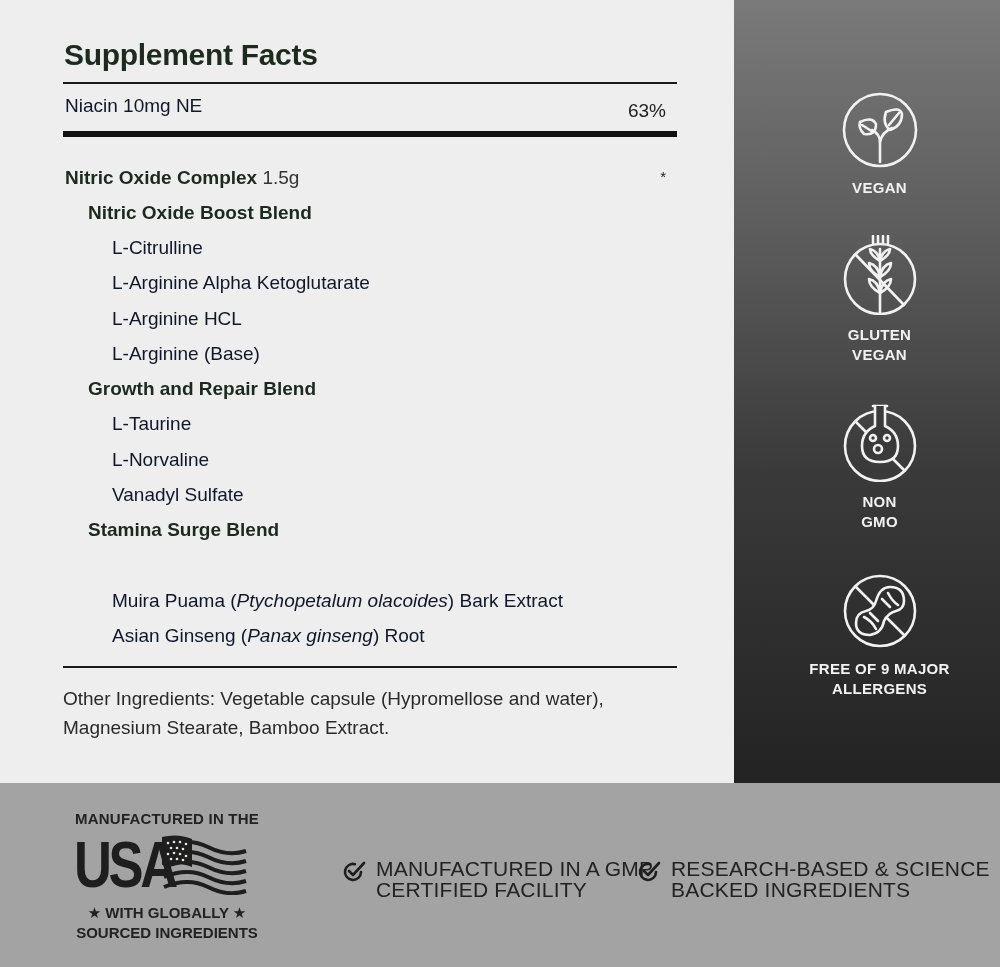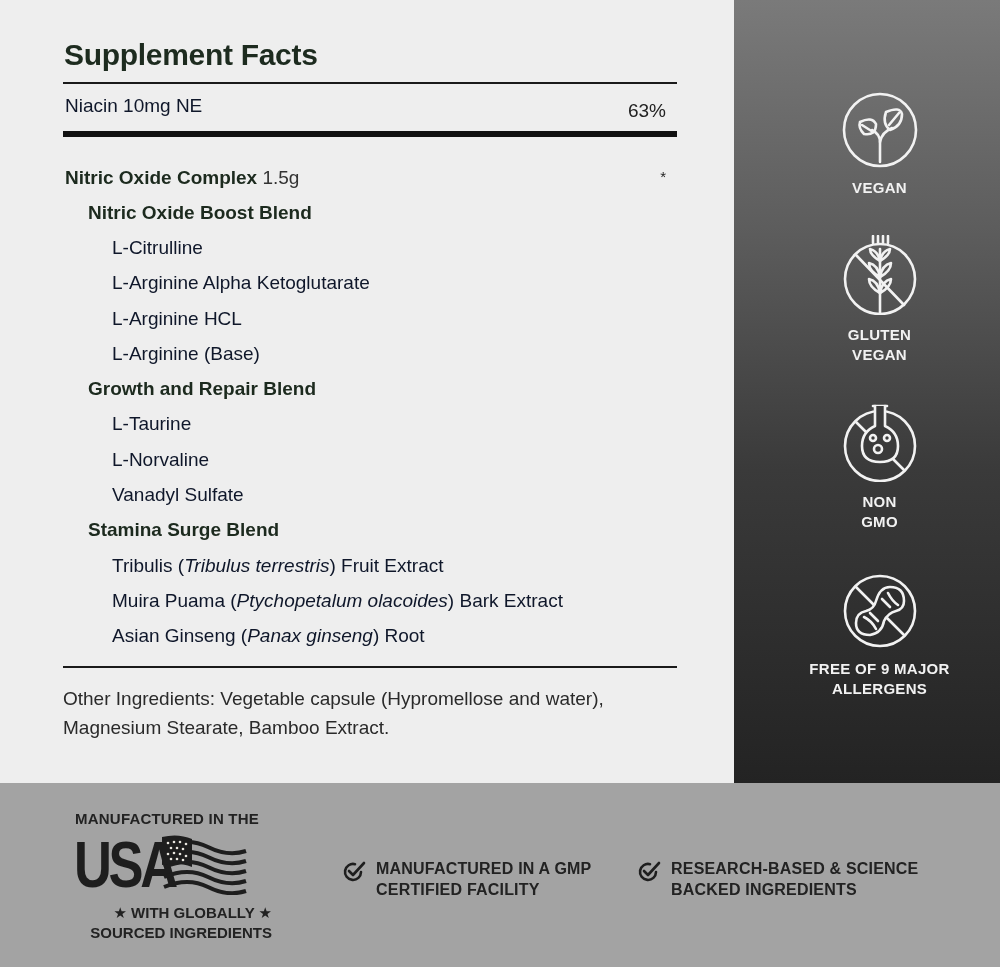--- a/index.html
+++ b/index.html
@@ -21,24 +21,24 @@
   .badge { position: absolute; left: 0; width: 266px; text-align: center; padding-left: 25px; }
   .badge svg { display: block; margin: 0 auto; }
   .badge-label { margin-top: 10px; font-size: 15px; font-weight: 700; color: #f2f2f2; line-height: 20px; letter-spacing: 0.3px; }
 
   .footer { position: absolute; left: 0; top: 783px; width: 1000px; height: 184px; background: #a3a3a3; }
   .usa { position: absolute; left: 62px; top: 27px; width: 210px; text-align: center; }
   .usa .top { font-size: 15px; font-weight: 700; color: #222; letter-spacing: 0.2px; }
   .usa .mark { position: relative; height: 70px; margin-top: 4px; }
   .usa .mark .usa-word { position: absolute; left: 12px; top: 0; font-size: 64px; font-weight: 700; letter-spacing: -4px; color: #1e1e1e; line-height: 68px; transform: scaleX(0.82); transform-origin: left; font-family: "Liberation Sans", sans-serif; }
   .usa .mark svg { position: absolute; left: 96px; top: 2px; }
-  .usa .bottom { font-size: 15px; font-weight: 700; color: #222; line-height: 20px; margin-top: 2px; text-align: right; }
+  .usa .bottom { font-size: 15px; font-weight: 700; color: #222; line-height: 20px; margin-top: 2px; }
   .claim { position: absolute; top: 75px; display: flex; align-items: flex-start; }
   .claim svg { flex: none; margin-right: 10px; margin-top: 2px; }
-  .claim .txt { font-size: 16px; font-weight: 700; color: #222; line-height: 21px; letter-spacing: 0.2px; }
+  .claim .txt { font-size: 21px; font-weight: 400; color: #222; line-height: 21px; letter-spacing: 0.2px; }
 </style>
 </head>
 <body>
 
 <div class="facts">
   <div class="title">Supplement Facts</div>
   <div class="rule-thin" style="top:82px"></div>
 
   <div class="row" style="left:65px;top:94px">Niacin 10mg NE</div>
   <div class="right" style="left:600px;top:100px;width:66px">63%</div>
@@ -55,23 +55,20 @@
   <div class="row" style="left:112px;top:271px">L-Arginine Alpha Ketoglutarate</div>
   <div class="row" style="left:112px;top:307px">L-Arginine HCL</div>
   <div class="row" style="left:112px;top:342px">L-Arginine (Base)</div>
 
   <div class="row bold" style="left:88px;top:377px">Growth and Repair Blend</div>
   <div class="row" style="left:112px;top:412px">L-Taurine</div>
   <div class="row" style="left:112px;top:448px">L-Norvaline</div>
   <div class="row" style="left:112px;top:483px">Vanadyl Sulfate</div>
 
   <div class="row bold" style="left:88px;top:518px">Stamina Surge Blend</div>
-  <div class="row" style="left:112px;top:554px">
-    <span>Tribulis (</span><i>Tribulus terrestris</i><span>) Fruit Extract</span>
-  </div>
   <div class="row" style="left:112px;top:589px">
     <span>Muira Puama (</span><i>Ptychopetalum olacoides</i><span>) Bark Extract</span>
   </div>
   <div class="row" style="left:112px;top:624px">
     <span>Asian Ginseng (</span><i>Panax ginseng</i><span>) Root</span>
   </div>
 
   <div class="rule-thin" style="top:666px"></div>
   <div class="other">Other Ingredients: Vegetable capsule (Hypromellose and water), Magnesium Stearate, Bamboo Extract.</div>
 </div>

